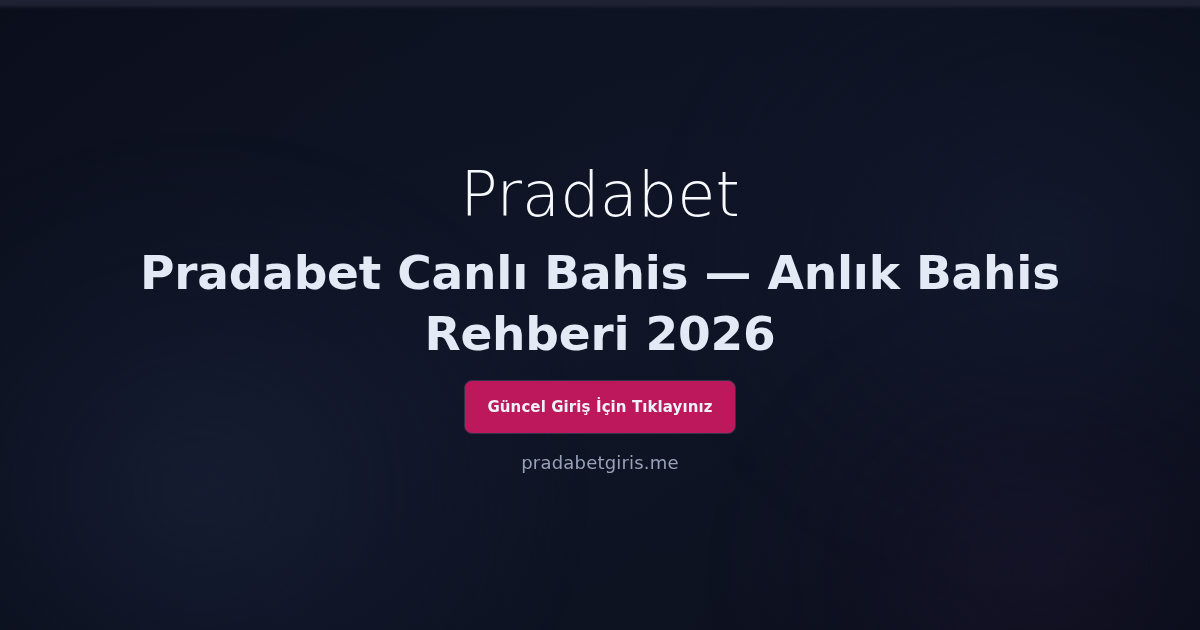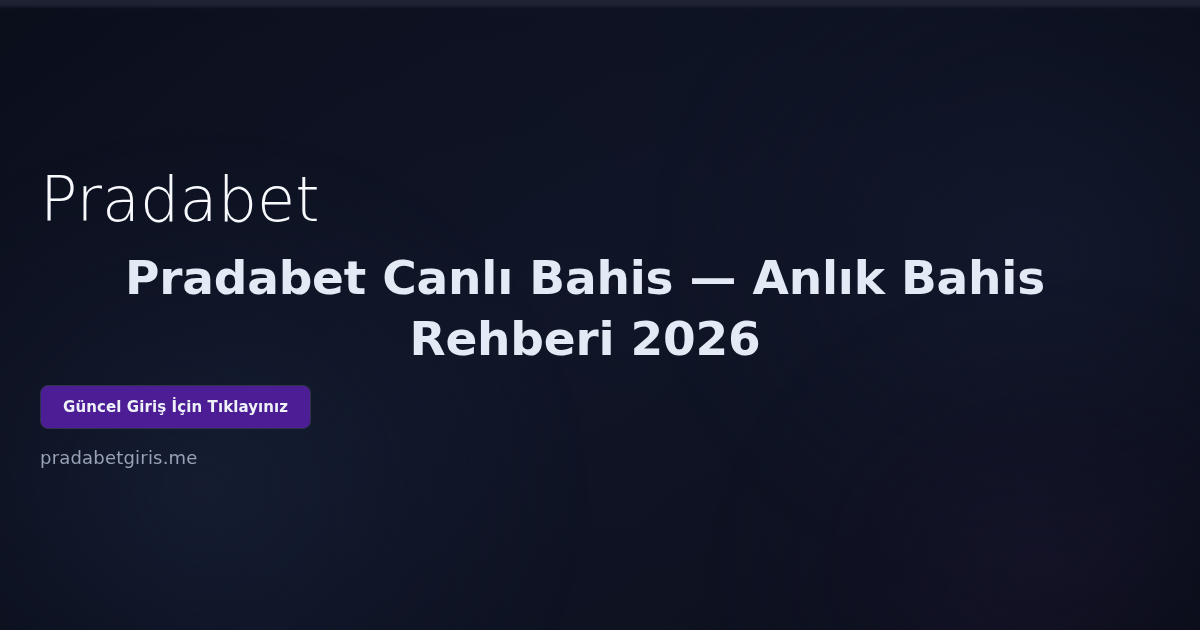--- a/index.html
+++ b/index.html
@@ -85,23 +85,23 @@
     height: 9px;
     background: linear-gradient(180deg, #1f2333 0%, #1c2030 55%, rgba(20,24,38,0) 100%);
   }
 
   
   .content {
     position: absolute;
     inset: 0;
     display: flex;
     flex-direction: column;
-    align-items: flex-start;
+    align-items: center;
     justify-content: center;
-    padding: 0 40px;
+    padding: 0 56px;
     padding-top: 6px;
     text-align: center;
   }
 
   .brand-title {
     font-size: 62px;
     font-weight: 300;
     line-height: 1.04;
     letter-spacing: 0.1px;
     color: #f7f9fd;
@@ -115,24 +115,24 @@
     letter-spacing: -0.2px;
     color: #e3e9f5;
     max-width: 1090px;
     margin-bottom: 16px;
   }
 
   .cta-button {
     display: inline-flex;
     align-items: center;
     justify-content: center;
-    height: 44px;
+    height: 54px;
     padding: 0 22px;
     border-radius: 8px;
-    background: #4c1d95;
+    background: #be185d;
     border: 1px solid #2f344a;
     color: #eef1f8;
     font-size: 15px;
     font-weight: 600;
     letter-spacing: 0.1px;
     white-space: nowrap;
     cursor: pointer;
     text-decoration: none;
   }
 

